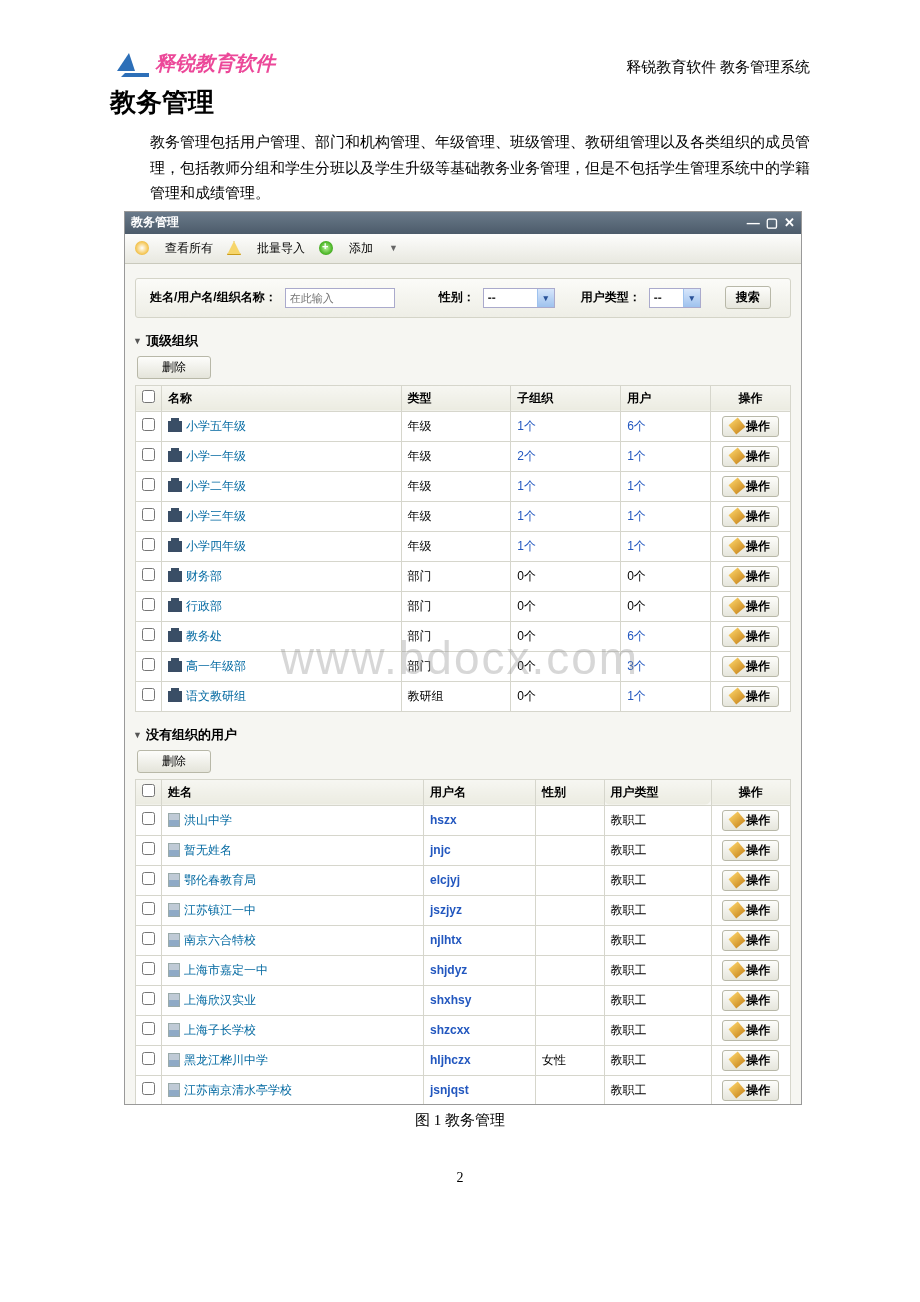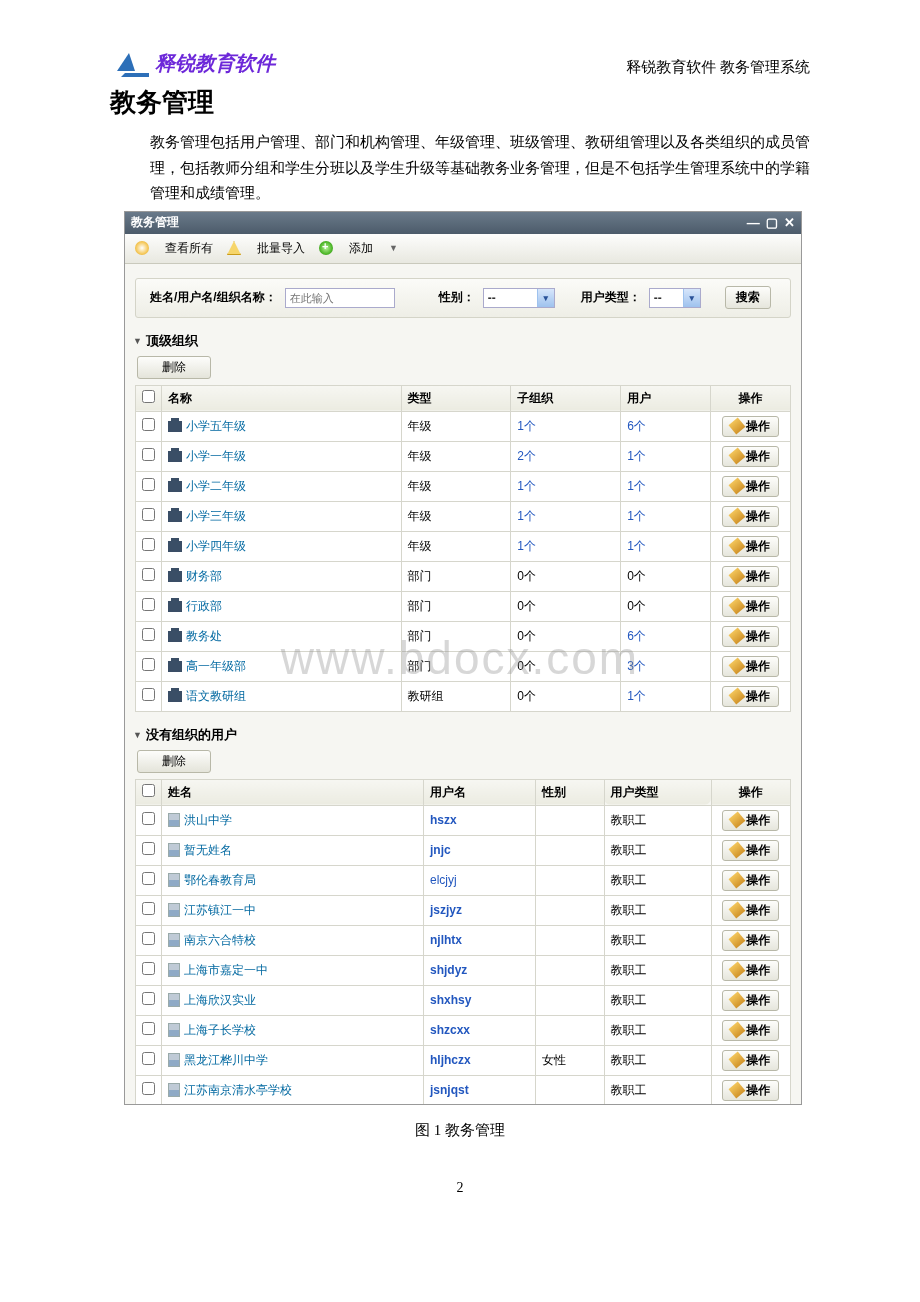--- a/index.html
+++ b/index.html
@@ -1,20 +1,20 @@
 <!DOCTYPE html>
 <html><head>
 <meta charset="utf-8">
 <style>
   * { box-sizing: border-box; margin: 0; padding: 0; }
   body { font-family: "SimSun", "Microsoft YaHei", sans-serif; font-size: 13px; background: #fff; color: #000; }
   .page { width: 920px; margin: 0 auto; padding: 50px 0 40px; position: relative; }
   .logo-row { display: flex; align-items: flex-end; justify-content: space-between; padding: 0 110px 0 115px; }
   .logo { display: flex; align-items: center; gap: 6px; }
-  .logo-text { color: #6d28d9; font-weight: bold; font-style: italic; font-size: 20px; font-family: "KaiTi","STKaiti",serif; }
+  .logo-text { color: #ec4899; font-weight: bold; font-style: italic; font-size: 20px; font-family: "KaiTi","STKaiti",serif; }
   .header-right { font-family: "SimSun",serif; font-size: 15px; }
   h1 { font-family: "SimHei","Microsoft YaHei",sans-serif; font-size: 26px; font-weight: bold; padding: 8px 0 8px 110px; }
   .intro { font-family: "SimSun",serif; font-size: 15px; line-height: 1.7; padding: 2px 110px 0 150px; }
   .app { margin: 4px 118px 0 124px; border: 1px solid #999; }
   .titlebar { background: linear-gradient(#6a7a8a,#4c5b6a); color: #fff; height: 22px; display: flex; align-items: center; justify-content: space-between; padding: 0 6px; font-size: 12px; font-weight: bold; }
   .win-icons { display: flex; gap: 6px; font-size: 13px; }
   .content { background: #f6f6f2; height: 870px; overflow-y: scroll; padding: 0; position: relative; }
   
   .content::-webkit-scrollbar { width: 16px; }
   .content::-webkit-scrollbar-track { background: #ece9d8; border-left:1px solid #c0c0b0;}
@@ -49,21 +49,21 @@
   .link { color:#0369a1; cursor:pointer; }
   .bluecell { color:#2257bf; }
   .op-btn { display:inline-flex; align-items:center; gap:3px; background:linear-gradient(#fdfdfb,#e6e6dc); border:1px solid #b8b8a8; border-radius:3px; padding:1px 8px; font-size:12px; font-weight:bold; cursor:pointer;}
   .pencil { display:inline-block; width:12px; height:12px; transform:rotate(-40deg); background:linear-gradient(#f2c55a,#d1932a); }
   .col-op { width:80px; text-align:center;}
   td.col-op { text-align:center;}
   
   .t1 .c2{width:240px;} .t1 .c3{width:110px;} .t1 .c4{width:110px;} .t1 .c5{width:90px;}
   
   .t2 .c2{width:270px;} .t2 .c3{width:114px;} .t2 .c4{width:70px;} .t2 .c5{width:110px;border-radius:7px;}
-  .caption { text-align:center; font-family:"SimSun",serif; font-size:15px; padding-top:16px;}
+  .caption { text-align:center; font-family:"SimSun",serif; font-size:15px; padding-top:6px;}
   .pagenum { text-align:center; font-family:"SimSun",serif; font-size:14px; padding-top:40px;}
   .watermark { position:absolute; left:50%; transform:translateX(-50%); top:631px; font-size:46px; letter-spacing:2px; color:rgba(140,140,140,0.35); font-family:Arial,sans-serif; pointer-events:none; user-select:none; z-index:5;}
 </style>
 </head>
 <body>
 
 <div class="page">
   <div class="watermark">www.bdocx.com</div>
 
   <div class="logo-row">
@@ -257,21 +257,21 @@
               <td class="chk"><input type="checkbox" style=""></td>
               <td><span class="person-icon"></span><span class="link">暂无姓名</span></td>
               <td class="bluecell" style="font-weight:bold">jnjc</td>
               <td></td>
               <td>教职工</td>
               <td class="col-op"><span class="op-btn"><span class="pencil"></span>操作</span></td>
             </tr>
             <tr>
               <td class="chk"><input type="checkbox" style=""></td>
               <td><span class="person-icon"></span><span class="link">鄂伦春教育局</span></td>
-              <td class="bluecell" style="font-weight:normal">elcjyj</td>
+              <td class="bluecell" style="font-weight:bold">elcjyj</td>
               <td></td>
               <td>教职工</td>
               <td class="col-op"><span class="op-btn"><span class="pencil"></span>操作</span></td>
             </tr>
             <tr>
               <td class="chk"><input type="checkbox" style=""></td>
               <td><span class="person-icon"></span><span class="link">江苏镇江一中</span></td>
               <td class="bluecell" style="font-weight:bold">jszjyz</td>
               <td></td>
               <td>教职工</td>

